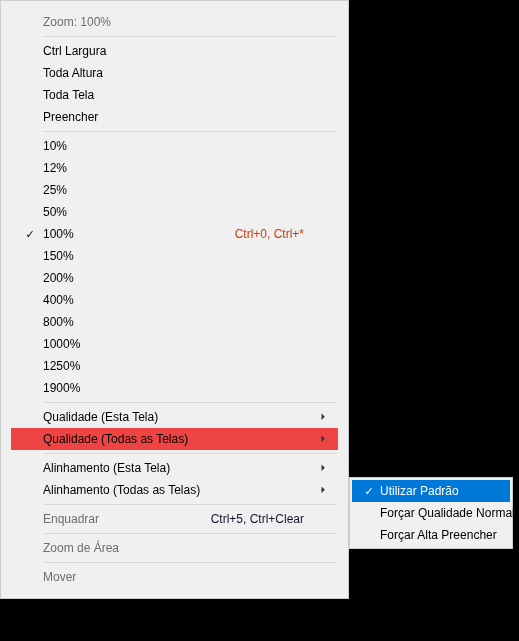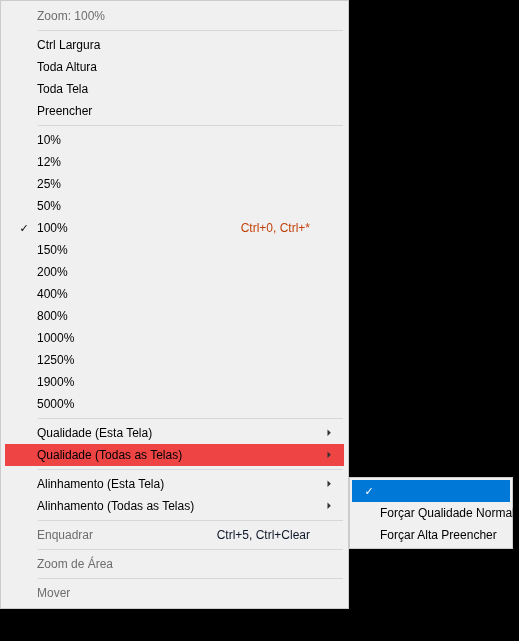--- a/index.html
+++ b/index.html
@@ -15,21 +15,21 @@
       height: 641px;
       position: relative;
     }
     .menu {
       position: absolute;
       left: 0;
       top: 0;
       width: 349px;
       background: #f0f0f0;
       border: 1px solid #ccc;
-      padding: 4px;
+      padding: 10px;
     }
     .menu-item {
       display: flex;
       align-items: center;
       height: 22px;
       padding: 0 30px 0 6px;
       position: relative;
       color: #000;
       cursor: default;
     }
@@ -172,24 +172,20 @@
     <span class="label-col">1000%</span>
   </div>
   <div class="menu-item">
     <span class="icon-col"></span>
     <span class="label-col">1250%</span>
   </div>
   <div class="menu-item">
     <span class="icon-col"></span>
     <span class="label-col">1900%</span>
   </div>
-  <div class="menu-item">
-    <span class="icon-col"></span>
-    <span class="label-col">5000%</span>
-  </div>
   <div class="separator"></div>
 
   <div class="menu-item">
     <span class="icon-col"></span>
     <span class="label-col">Qualidade (Esta Tela)</span>
     <span class="arrow-col">
         <span class="arrow-right">🞂</span>
       </span>
   </div>
   <div class="menu-item hovered">
@@ -234,20 +230,21 @@
     <span class="icon-col"></span>
     <span class="label-col">Mover</span>
   </div>
 </div>
 
 <div class="submenu" style="left:349px; top:477px;">
   <div class="menu-item selected">
     <span class="icon-col">
         <span class="checkmark">✓</span>
       </span>
+    <span class="label-col">Utilizar Padrão</span>
   </div>
   <div class="menu-item">
     <span class="icon-col"></span>
     <span class="label-col">Forçar Qualidade Normal</span>
   </div>
   <div class="menu-item">
     <span class="icon-col"></span>
     <span class="label-col">Forçar Alta Preencher</span>
   </div>
 </div>

